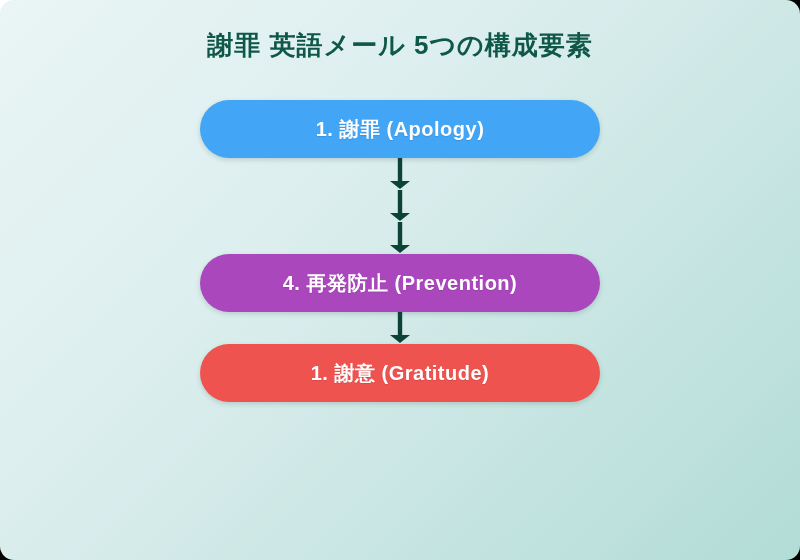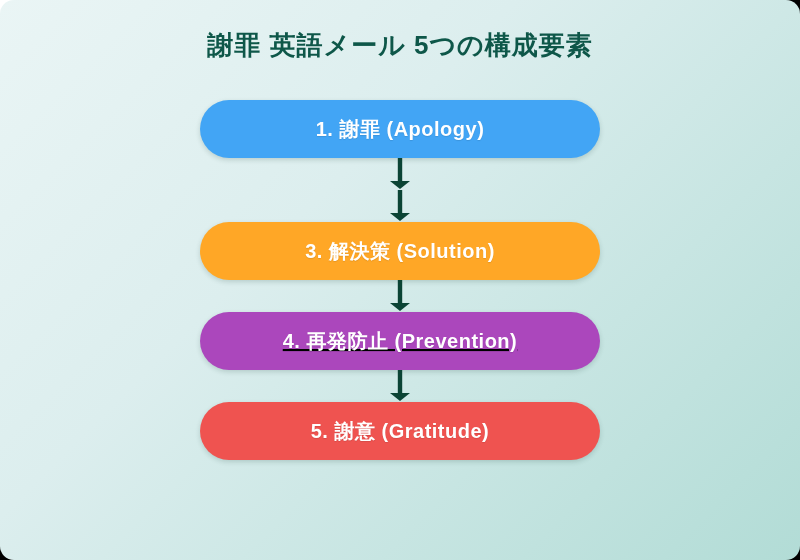--- a/index.html
+++ b/index.html
@@ -91,35 +91,32 @@
           <rect x="9.8" y="0" width="4.4" height="24" fill="#0b4435"></rect>
           <polygon points="2,23 22,23 12,31" fill="#0b4435"></polygon>
         </svg>
       </div>
       <div class="arrow-wrap">
         <svg width="24" height="32" viewBox="0 0 24 32">
           <rect x="9.8" y="0" width="4.4" height="24" fill="#0b4435"></rect>
           <polygon points="2,23 22,23 12,31" fill="#0b4435"></polygon>
         </svg>
       </div>
-      <div class="pill" style="background: rgb(255, 167, 38);">
-        <span>3. 解決策 (Solution)</span>
-      </div>
       <div class="arrow-wrap">
         <svg width="24" height="32" viewBox="0 0 24 32">
           <rect x="9.8" y="0" width="4.4" height="24" fill="#0b4435"></rect>
           <polygon points="2,23 22,23 12,31" fill="#0b4435"></polygon>
         </svg>
       </div>
-      <div class="pill" style="background: rgb(171, 71, 188); text-decoration: underline;">
+      <div class="pill" style="background: rgb(171, 71, 188);">
         <span>4. 再発防止 (Prevention)</span>
       </div>
       <div class="arrow-wrap">
         <svg width="24" height="32" viewBox="0 0 24 32">
           <rect x="9.8" y="0" width="4.4" height="24" fill="#0b4435"></rect>
           <polygon points="2,23 22,23 12,31" fill="#0b4435"></polygon>
         </svg>
       </div>
       <div class="pill" style="background: rgb(239, 83, 80);">
-        <span>5. 謝意 (Gratitude)</span>
+        <span>1. 謝意 (Gratitude)</span>
       </div>
     </div>
 </div>
 
 </body></html>

